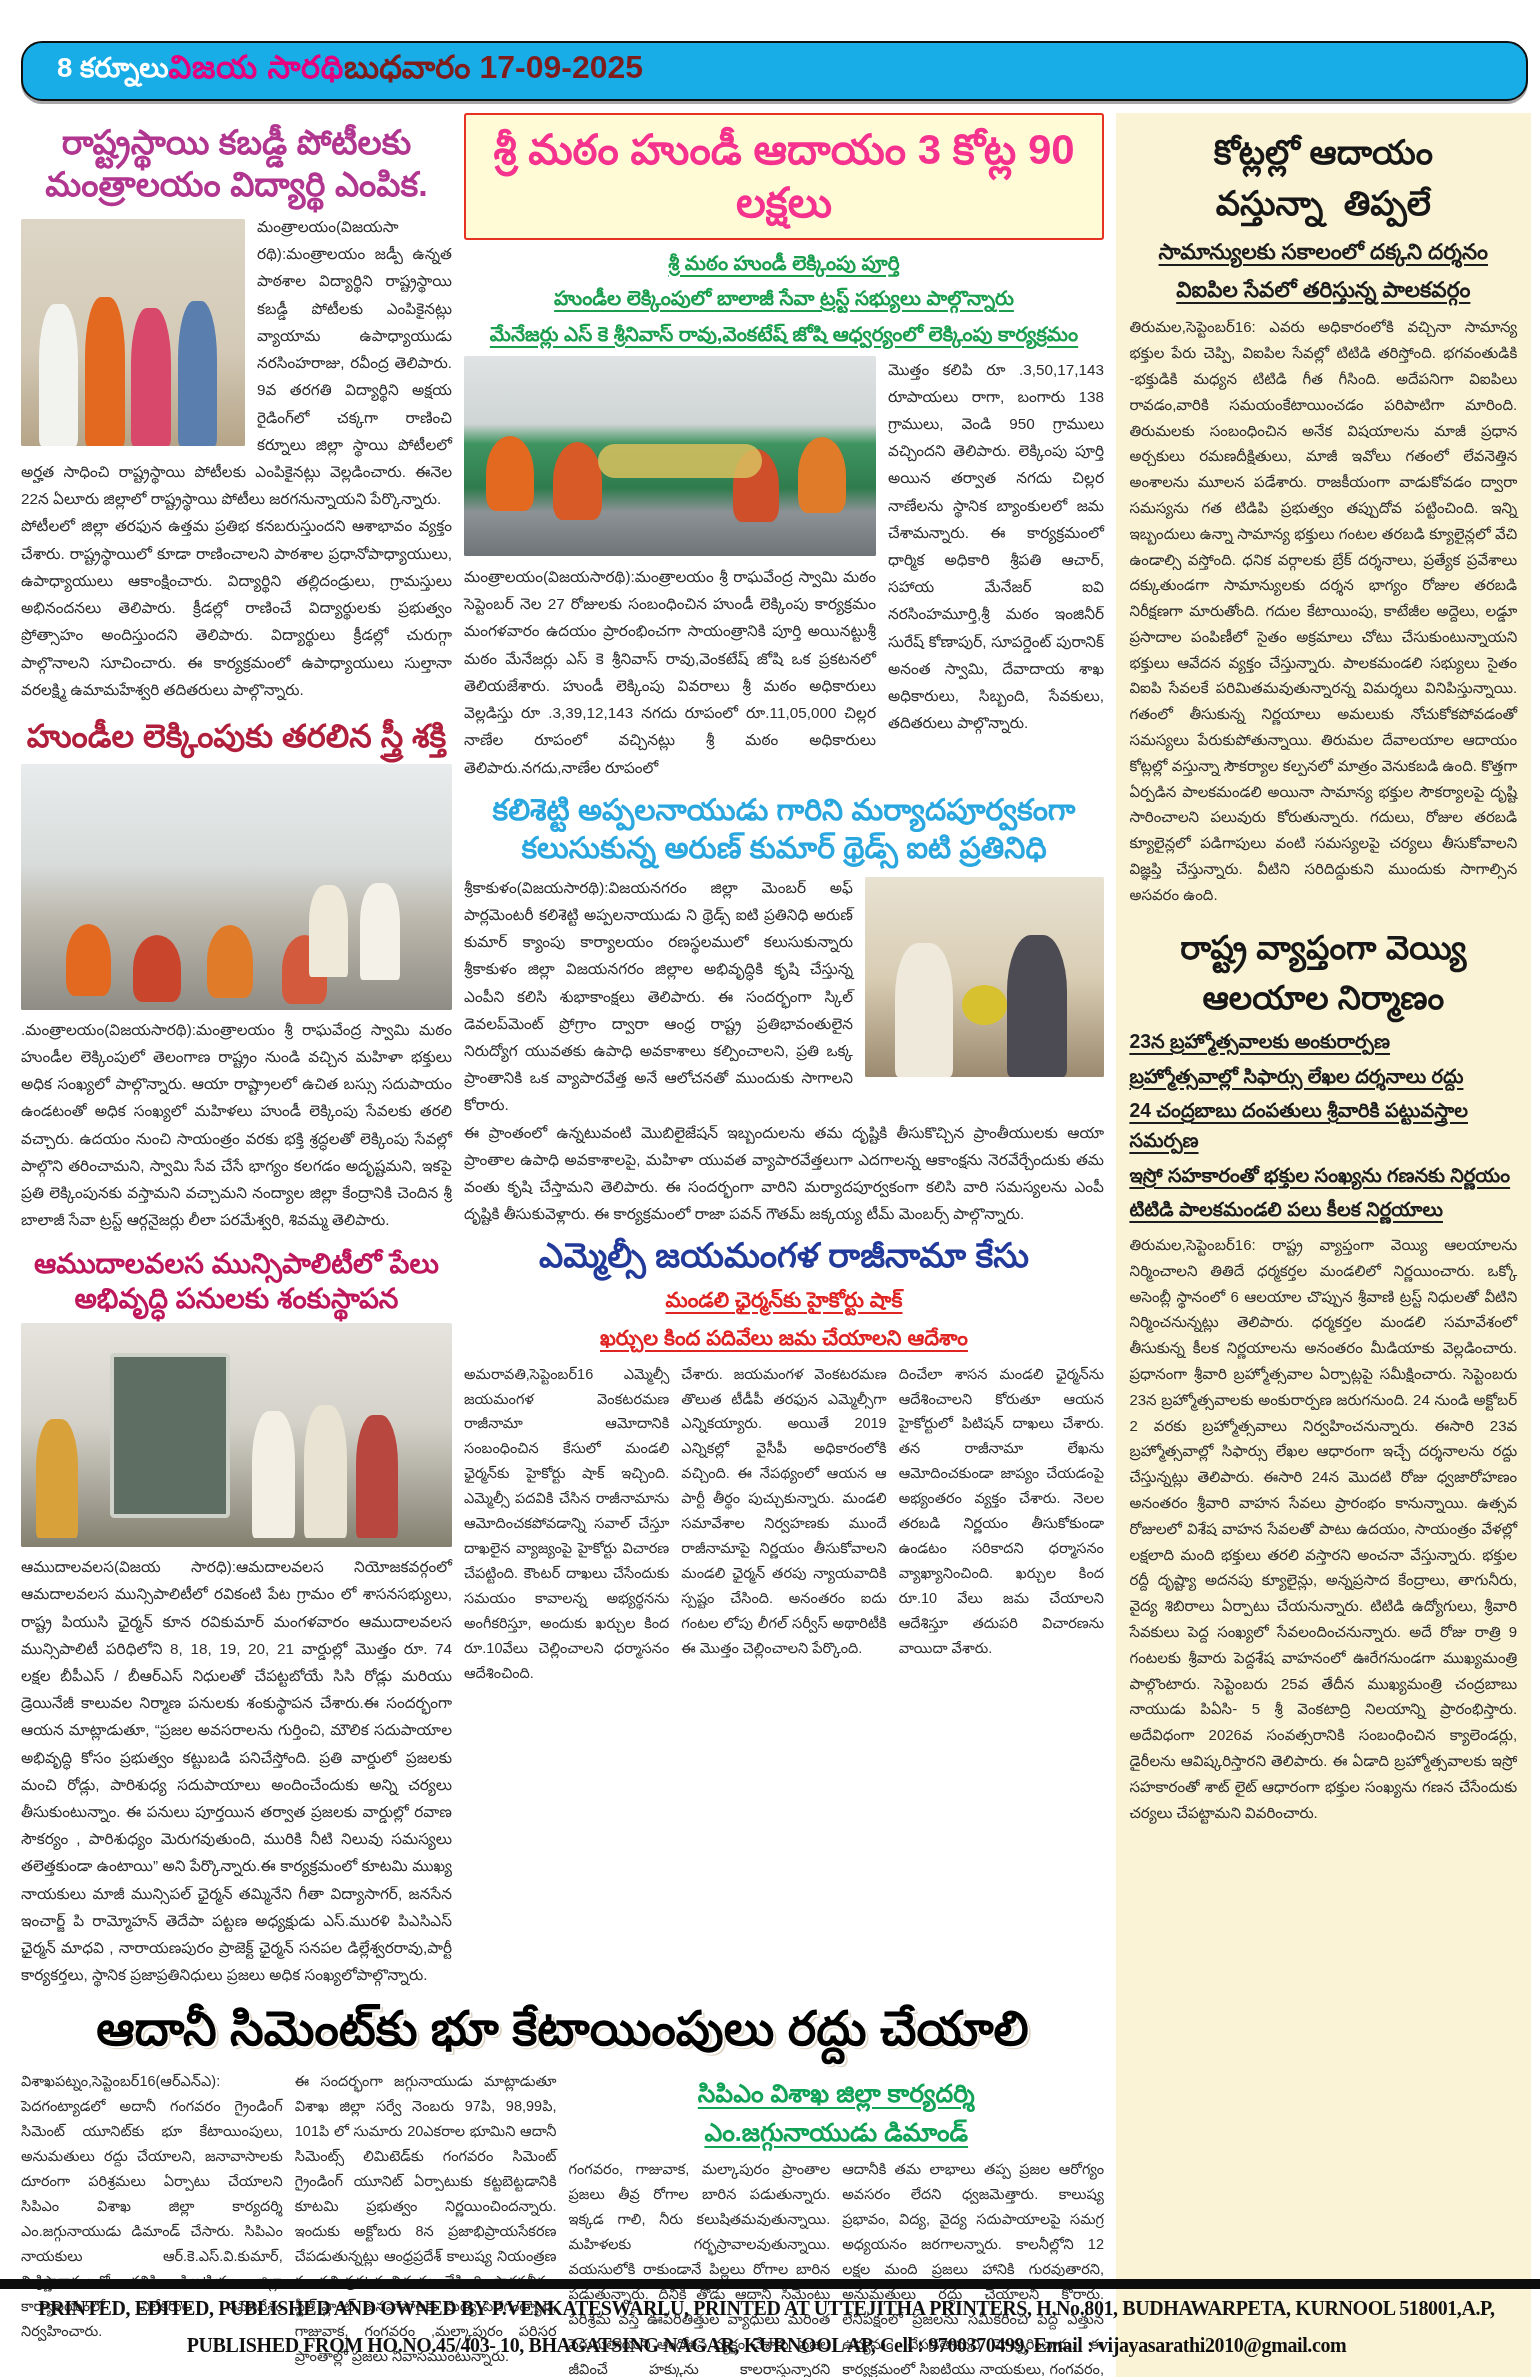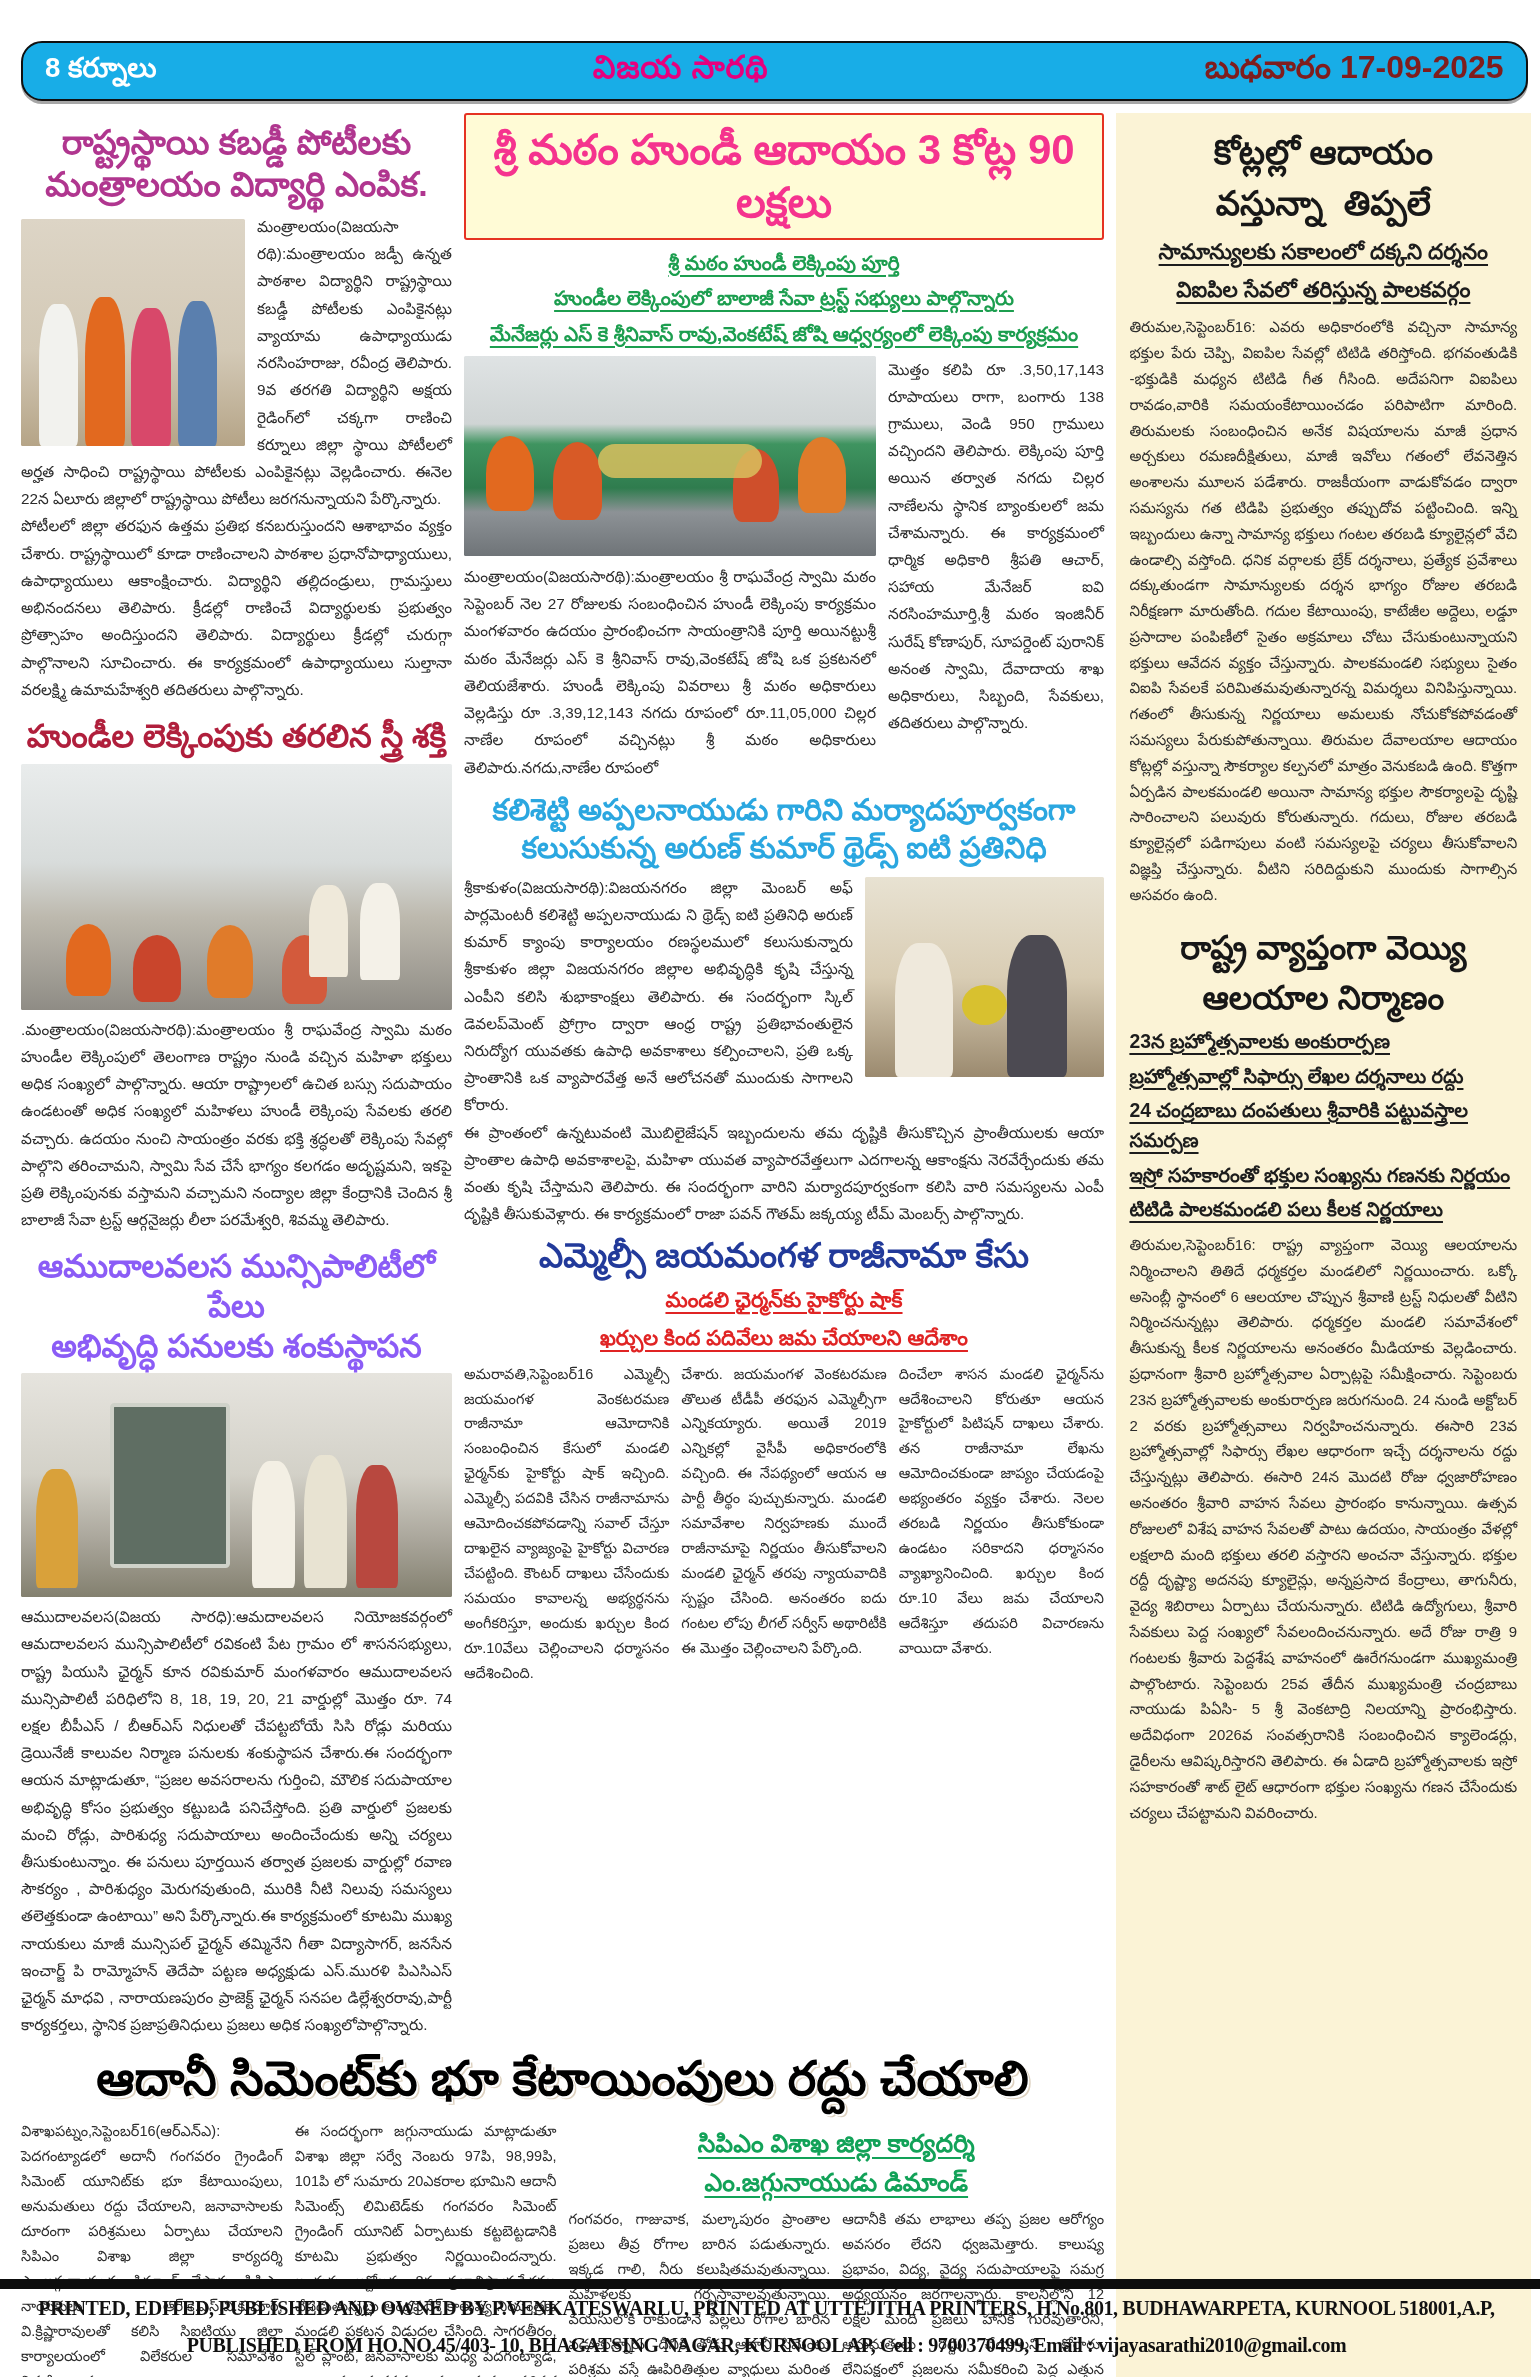--- a/index.html
+++ b/index.html
@@ -1,41 +1,41 @@
 <!DOCTYPE html>
 <html style="font-size:12px"><head>
 <meta charset="utf-8">
 <style>
   html,body{margin:0;padding:0;background:#ffffff;}
   .page{position:relative;width:1541px;height:2377px;background:#ffffff;overflow:hidden;
         font-family:"Liberation Sans","DejaVu Sans",sans-serif;color:#242424;}
   
   .masthead{position:absolute;left:21px;right:13.4px;top:41px;height:60px;background:#18ade7;
             border:2.2px solid #101010;border-radius:21px;display:flex;align-items:center;
-            justify-content:space-between;padding:0 22px;box-sizing:border-box;
+            padding:0 34px;box-sizing:border-box;
             box-shadow:0 3px 0 rgba(0,0,0,.35);}
   .masthead .page-label{color:#ffffff;font-size:27.6px;font-weight:bold;}
   .masthead .title{color:#e6007e;font-size:32px;font-weight:bold;letter-spacing:0.7px;}
   .masthead .date{color:#7f1d1d;font-size:32px;font-weight:bold;}
   
   .content{position:absolute;left:21px;top:113px;right:10.4px;bottom:113px;display:grid;
            grid-template-columns:431px 640px 1fr;grid-template-rows:auto minmax(522px,1fr);
            column-gap:12px;}
   .col-left{grid-column:1;grid-row:1;}
   .col-mid{grid-column:2;grid-row:1;}
   .col-right{grid-column:3;grid-row:1 / span 2;background:#fbf3d6;padding:10.4px 13.4px;
              box-sizing:border-box;overflow:hidden;}
   .band-bottom{grid-column:1 / span 2;grid-row:2;padding-top:6px;}
   
   .body{font-size:15.3px;line-height:1.78;text-align:justify;color:#2b2b2b;}
   .body-sm{font-size:14.5px;line-height:1.72;text-align:justify;color:#2b2b2b;}
   .hl{font-weight:bold;text-align:center;line-height:1.25;margin:7.5px 0;}
   .hl-magenta{color:#b0368f;font-size:34px;}
   .hl-maroon{color:#b01f3c;font-size:32px;margin-top:13.4px;}
-  .hl-purple{color:#8b5cf6;font-size:32px;margin-top:12px;}
+  .hl-purple{color:#be185d;font-size:28px;margin-top:12px;}
   .hl-cyan{color:#2ba7e0;font-size:30px;margin-top:10.4px;}
   .hl-blue{color:#223a9a;font-size:34px;margin-top:7px;}
   .hl-orange{color:#000000;font-size:48px;margin:4.5px 0 10.4px 0;
              text-shadow:1.5px 1.5px 0 #ffffff,3px 3px 0 rgba(120,70,0,.25);}
   .hl-black{color:#171717;font-size:34px;}
   .sub{font-weight:bold;text-align:center;text-decoration:underline;
        text-underline-offset:5.2px;text-decoration-thickness:1.5px;line-height:1.55;margin:4.5px 0;}
   .sub-green{color:#1c9e4f;font-size:20px;}
   .sub-red{color:#e02424;font-size:21px;}
   .sub-black{color:#1d1d1d;font-size:21.6px;}

